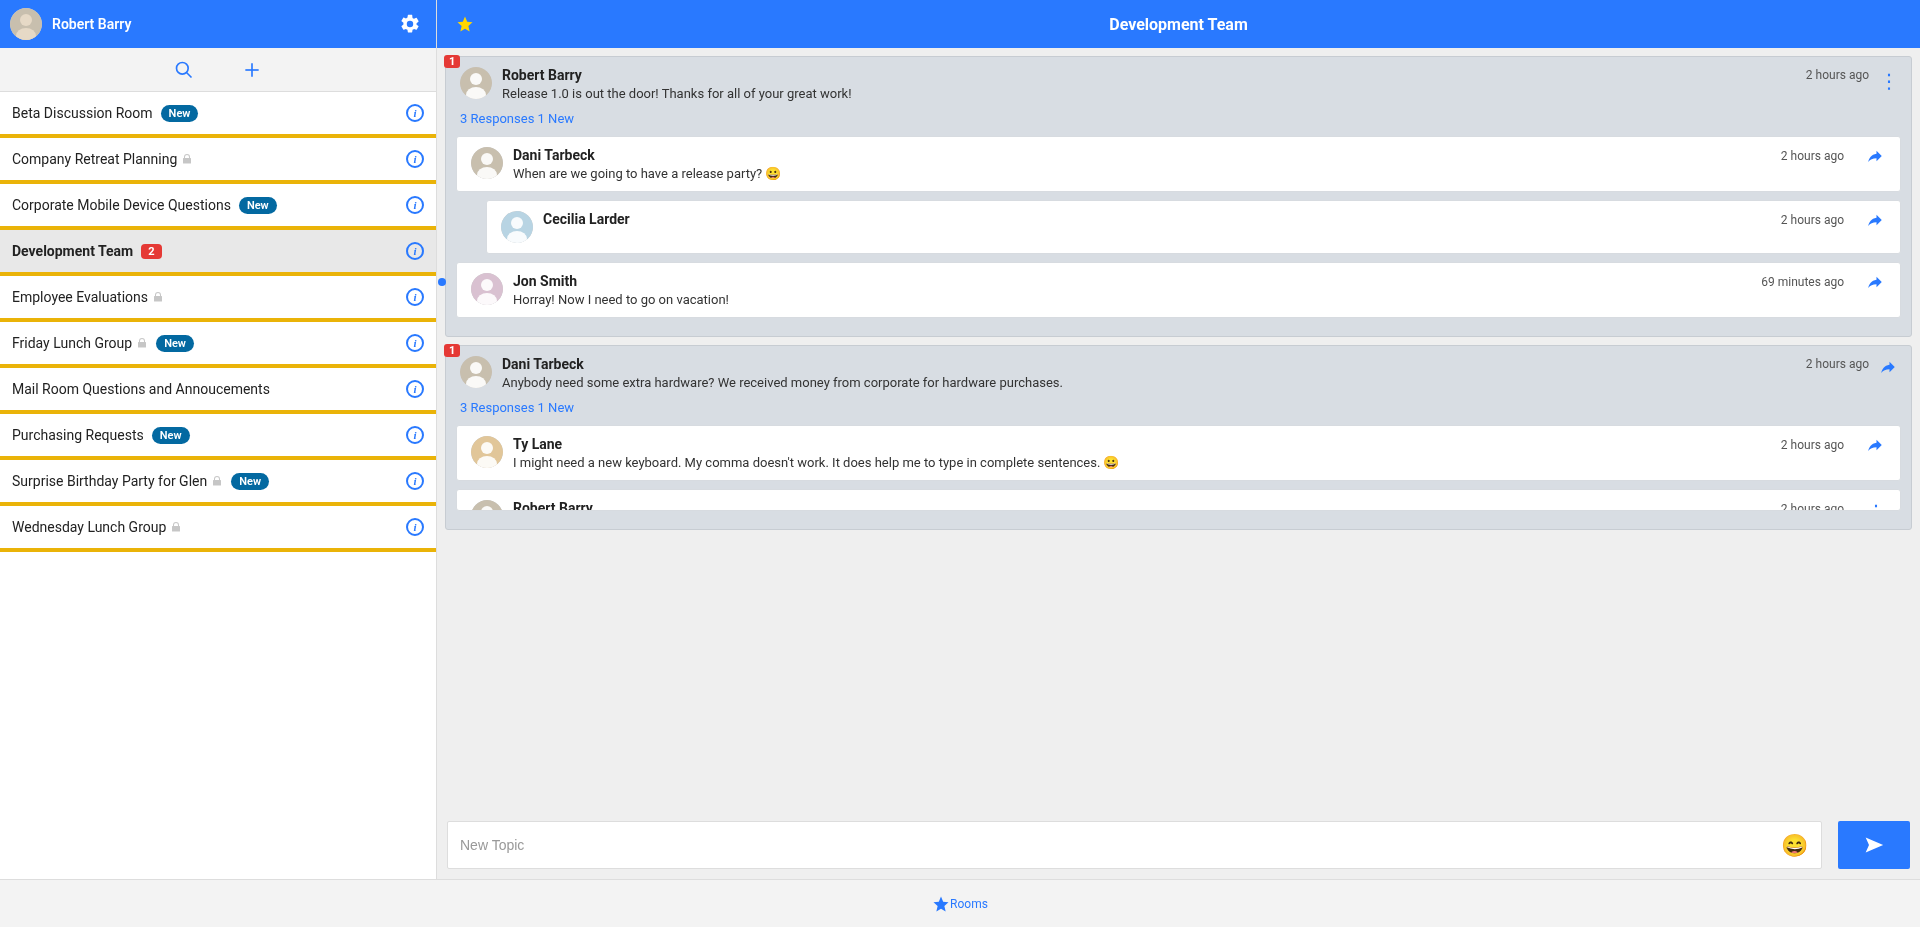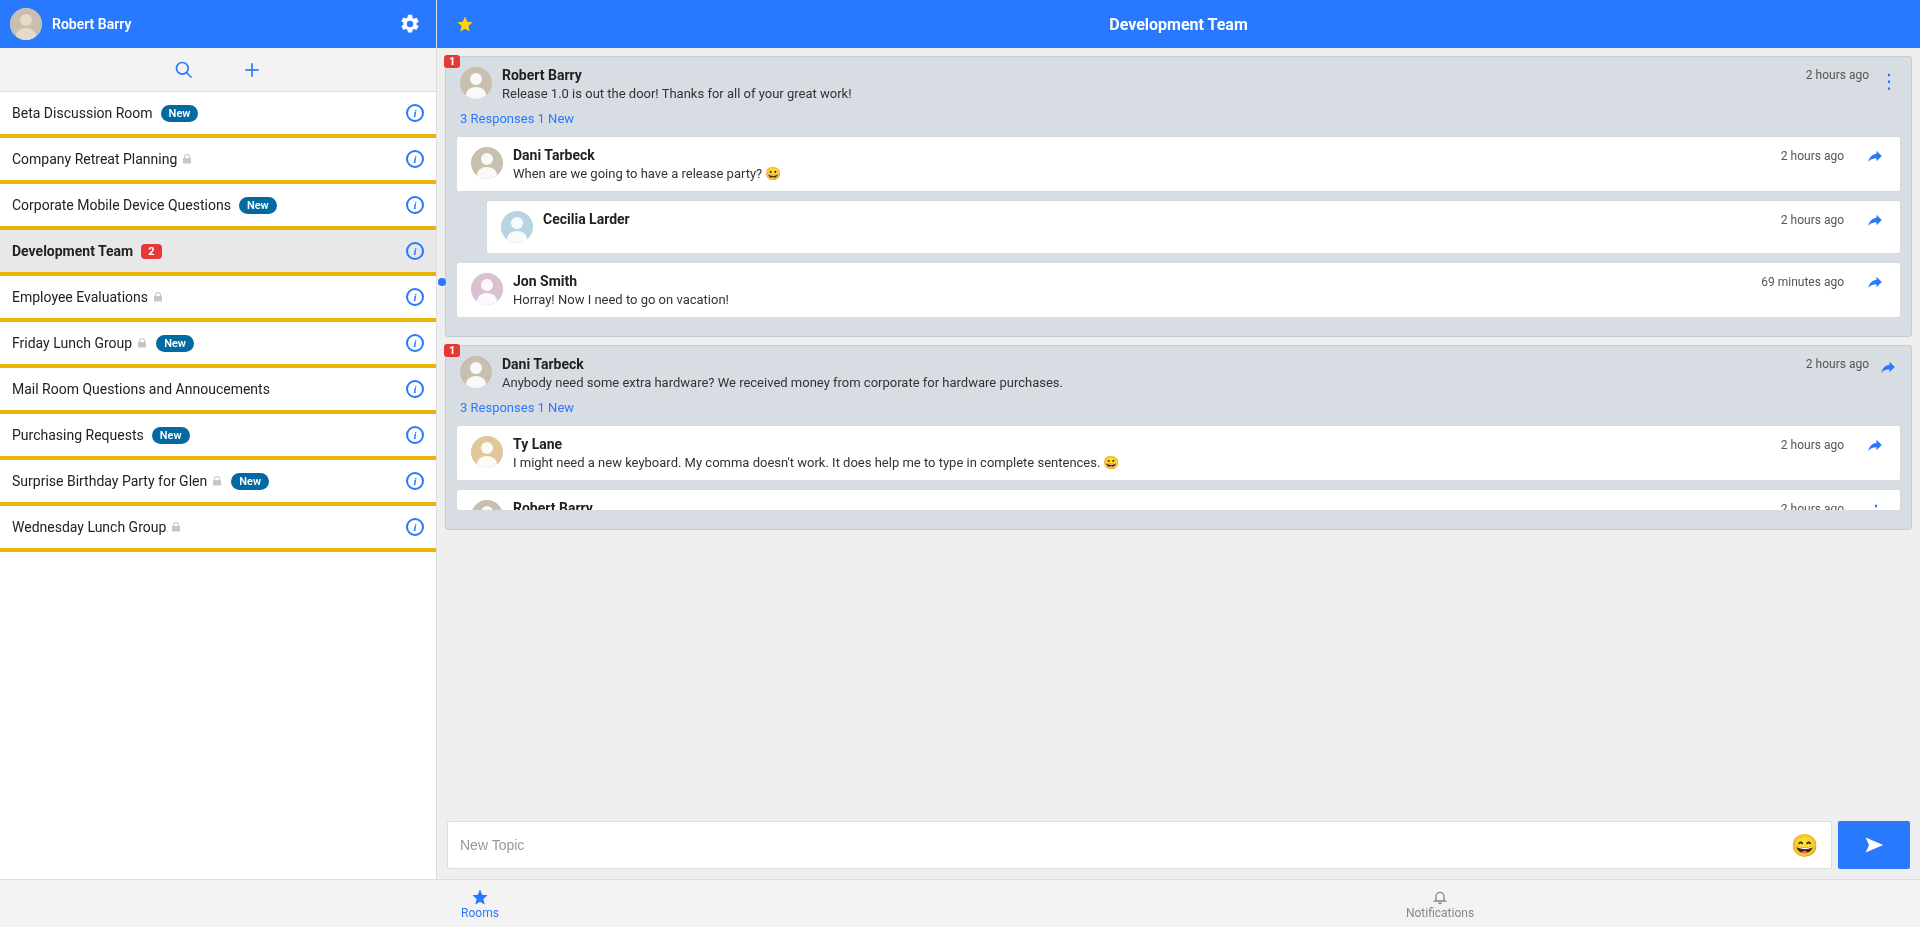--- a/index.html
+++ b/index.html
@@ -40,28 +40,28 @@
   .responses-link { color: #2979ff; font-size: 13px; padding: 6px 14px 10px; cursor: pointer; }
   .topic-actions { position: absolute; top: 12px; right: 12px; }
   .vert-dots { color: #2979ff; font-size: 20px; cursor: pointer; }
   .replies { padding: 0 10px 10px 10px; }
   .reply { background: #fff; border: 1px solid #d7dbe0; border-radius: 3px; display: flex; padding: 10px 14px; margin-bottom: 8px; position: relative; }
   .reply .content { margin-left: 10px; flex: 1; }
   .reply-action { color: #2979ff; position: absolute; top: 10px; right: 14px; cursor: pointer; }
   .reply-time { font-size: 12px; color: #555; position: absolute; top: 12px; right: 56px; }
   .unread-dot { width: 8px; height: 8px; background: #2979ff; border-radius: 50%; position: absolute; left: -18px; top: 16px; }
   .reply-wrap { position: relative; margin-left: 0; }
-  .compose { display: flex; align-items: center; padding: 10px; gap: 6px; background: #efefef; }
+  .compose { display: flex; align-items: center; padding: 10px; gap: 16px; background: #efefef; }
   .compose-input { flex: 1; background: #fff; border: 1px solid #ddd; border-radius: 2px; height: 48px; display: flex; align-items: center; padding: 0 12px; font-size: 14px; color: #999; }
   .compose-input input { flex: 1; border: none; outline: none; font-size: 14px; color: #333; background: transparent; }
   .compose-input input::placeholder { color: #999; }
   .emoji { font-size: 22px; margin-left: 10px; cursor: pointer; }
   .send-btn { width: 72px; height: 48px; background: #2979ff; color: #fff; display: flex; align-items: center; justify-content: center; border-radius: 2px; cursor: pointer; }
   .bottom-nav { height: 48px; background: #f3f3f3; border-top: 1px solid #ddd; display: flex; }
-  .nav-item { flex: 1; display: flex; flex-direction: column; align-items: center; justify-content: center; font-size: 12px; color: #888; cursor: pointer; }
+  .nav-item { flex: 1; display: flex; flex-direction: row; align-items: center; justify-content: center; font-size: 12px; color: #888; cursor: pointer; }
   .nav-item.active { color: #2979ff; }
   .nav-item .nav-icon { height: 18px; display: flex; align-items: center; }
   .star-icon-svg { width: 18px; height: 18px; }
   svg { display: block; }
 </style>
 </head>
 <body>
 
 <div class="app">
   <div class="main-area">
@@ -375,23 +375,14 @@
 
   <div class="bottom-nav">
     <div class="nav-item active">
       <span class="nav-icon">
         <svg class="star-icon-svg" viewBox="0 0 24 24" fill="#2979ff">
             <path d="M12 2l2.9 6.9L22 9.7l-5.5 4.8L18.2 22 12 18.3 5.8 22l1.7-7.5L2 9.7l7.1-.8z"></path>
           </svg>
       </span>
       <span>Rooms</span>
     </div>
-    <div class="nav-item">
-      <span class="nav-icon">
-        <svg width="16" height="16" viewBox="0 0 24 24" fill="none" stroke="#888" stroke-width="2">
-            <path d="M18 16v-5a6 6 0 10-12 0v5l-2 2h16l-2-2z"></path>
-            <path d="M10 20a2 2 0 004 0"></path>
-          </svg>
-      </span>
-      <span>Notifications</span>
-    </div>
   </div>
 </div>
 
 </body></html>

